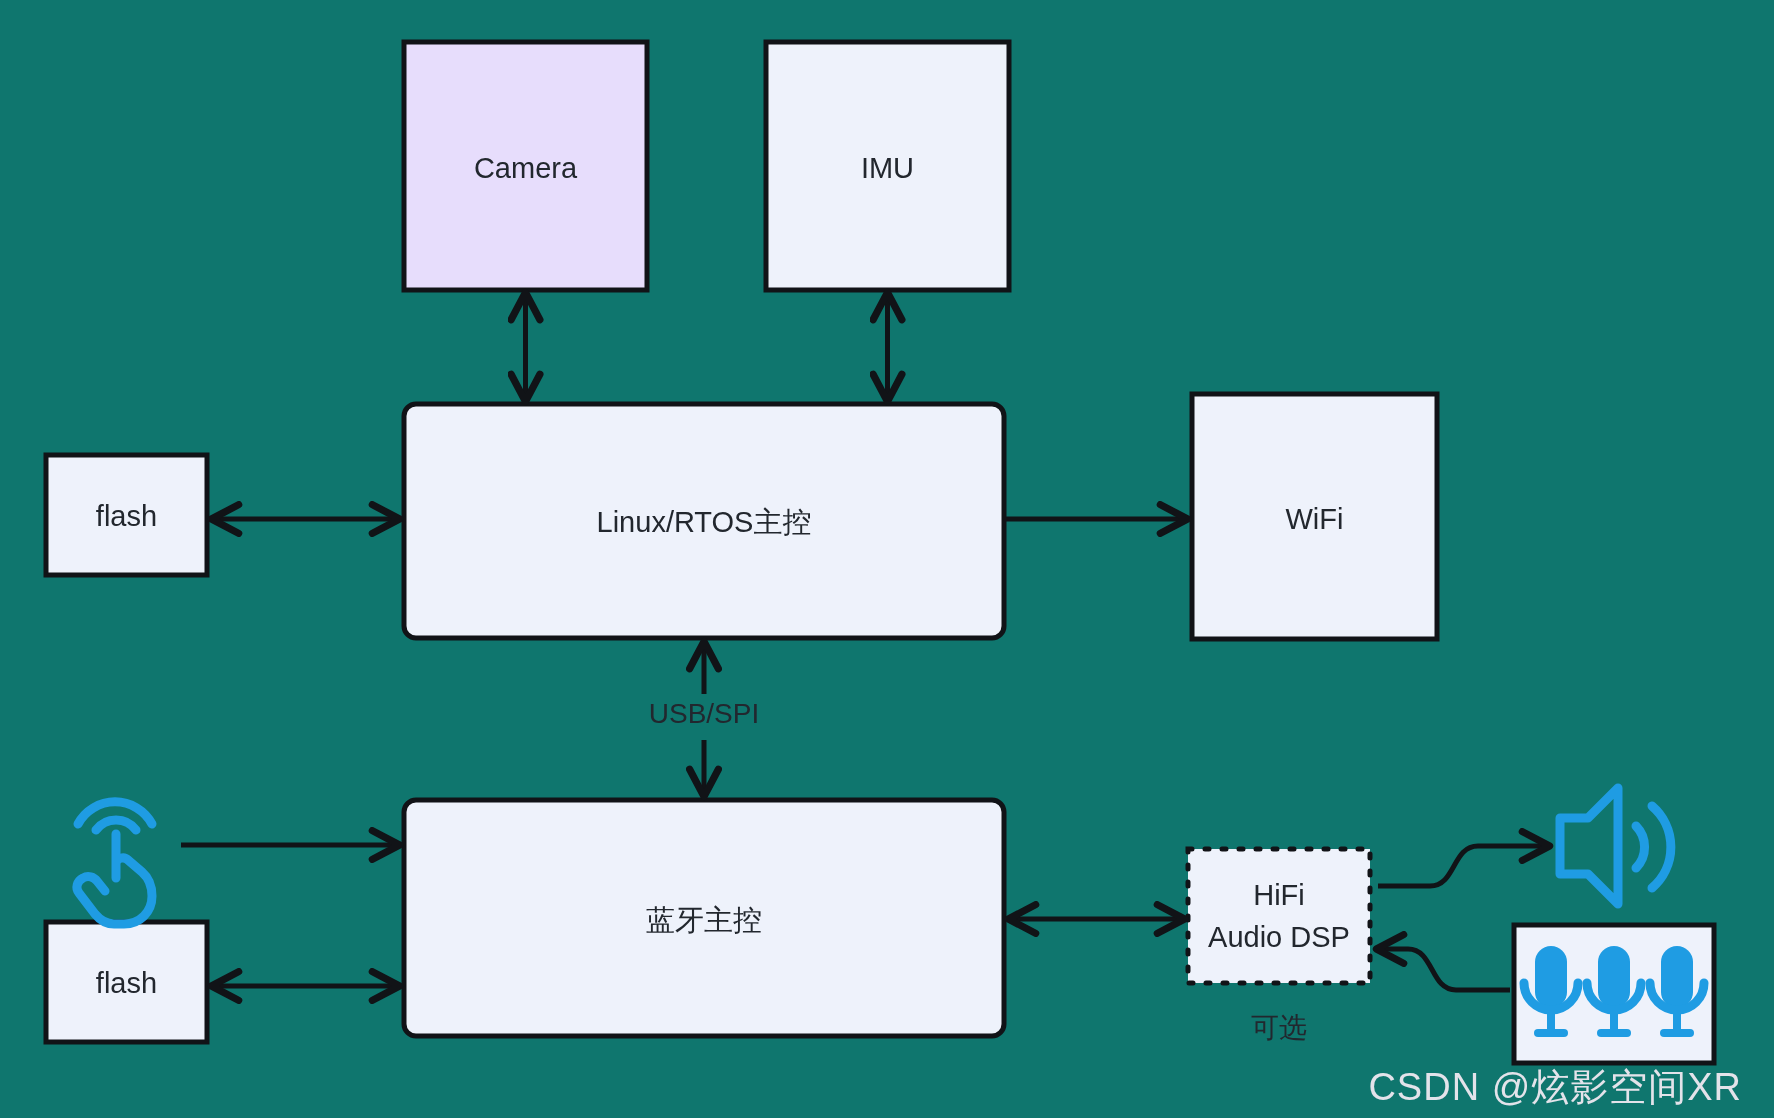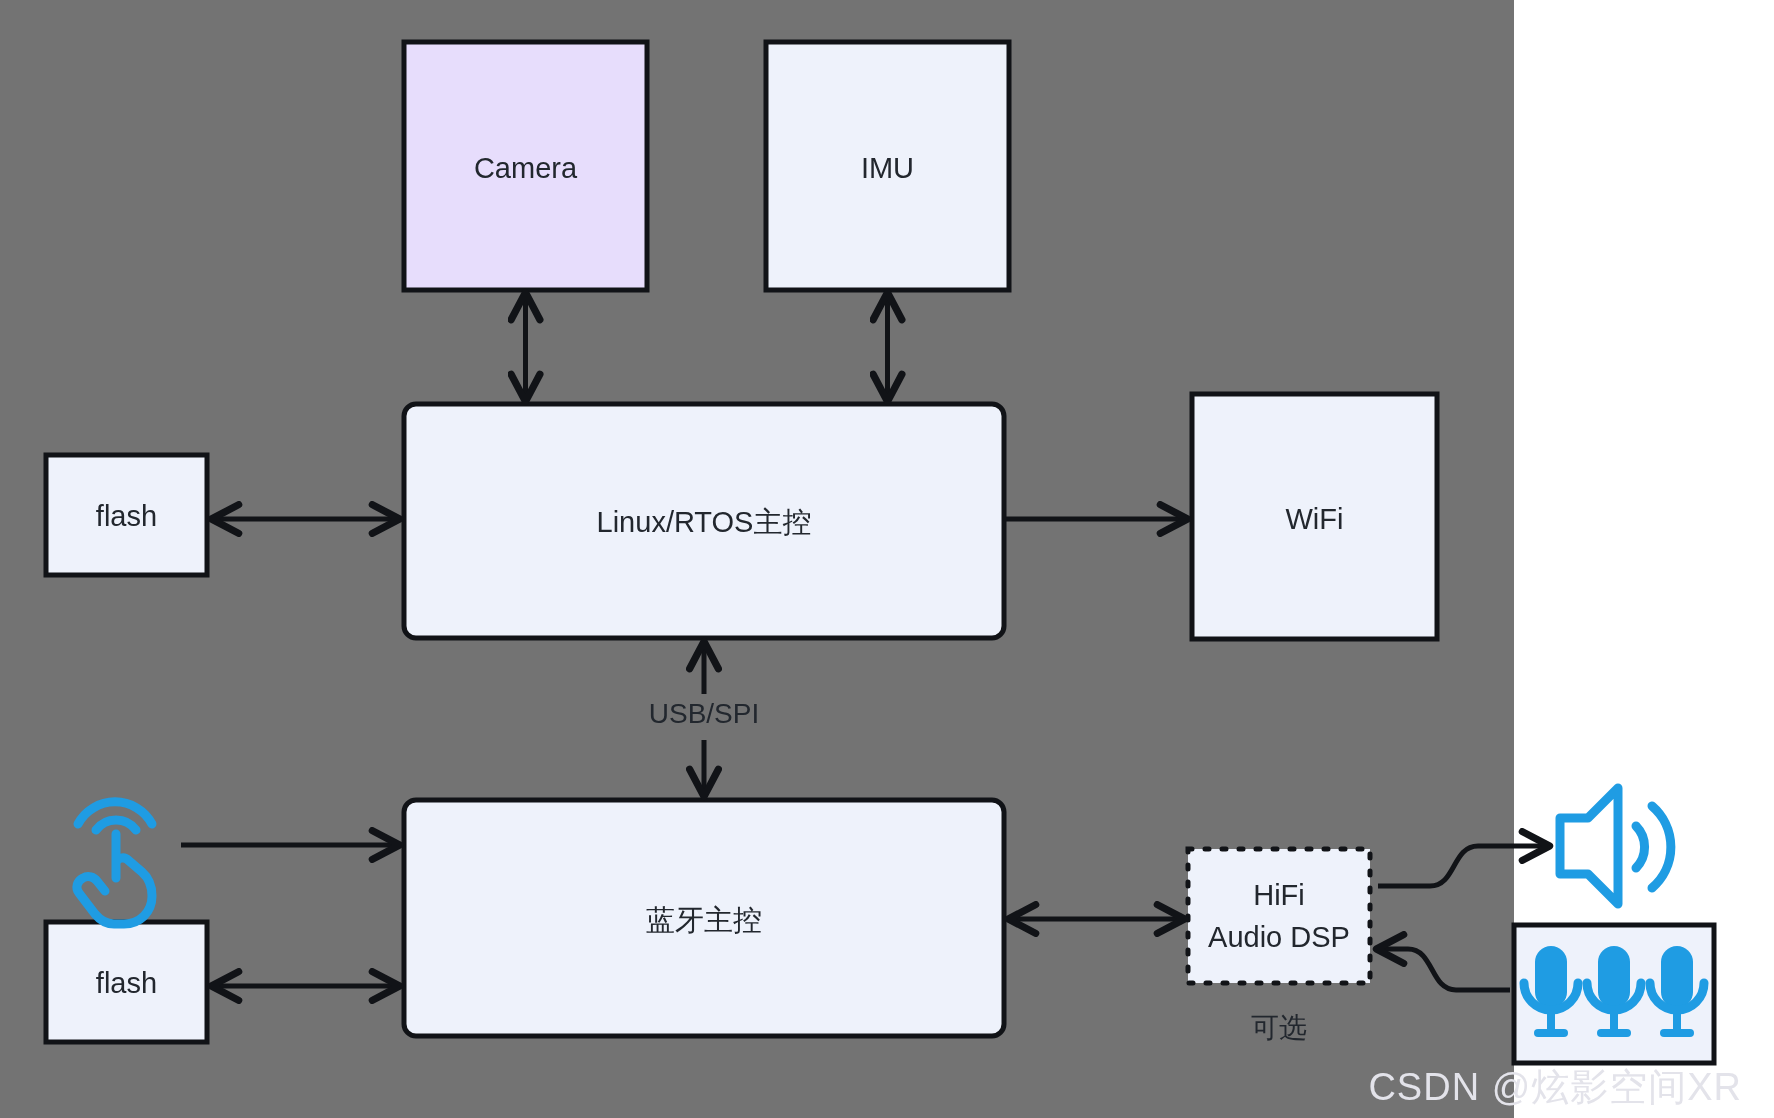--- a/index.html
+++ b/index.html
@@ -1,20 +1,20 @@
 <!DOCTYPE html>
 <html><head>
 <meta charset="utf-8">
 <style>
   html,body{margin:0;padding:0;background:#ffffff;}
   body{
     width:1774px;height:1118px;overflow:hidden;
     font-family:"Liberation Sans","DejaVu Sans",sans-serif;
   }
-  #stage{position:relative;width:1514px;height:1118px;background:#737373;}
+  #stage{position:relative;width:1774px;height:1118px;background:#0f766e;}
   svg#diagram{position:absolute;inset:0;width:1774px;height:1118px;}
   .node-label{
     font-family:"Liberation Sans","DejaVu Sans",sans-serif;
     fill:#22272e;font-size:29px;text-anchor:middle;dominant-baseline:middle;
   }
   .edge-label{
     font-family:"Liberation Sans","DejaVu Sans",sans-serif;
     fill:#22272e;font-size:28px;text-anchor:middle;dominant-baseline:middle;
   }
   .sub-label{

